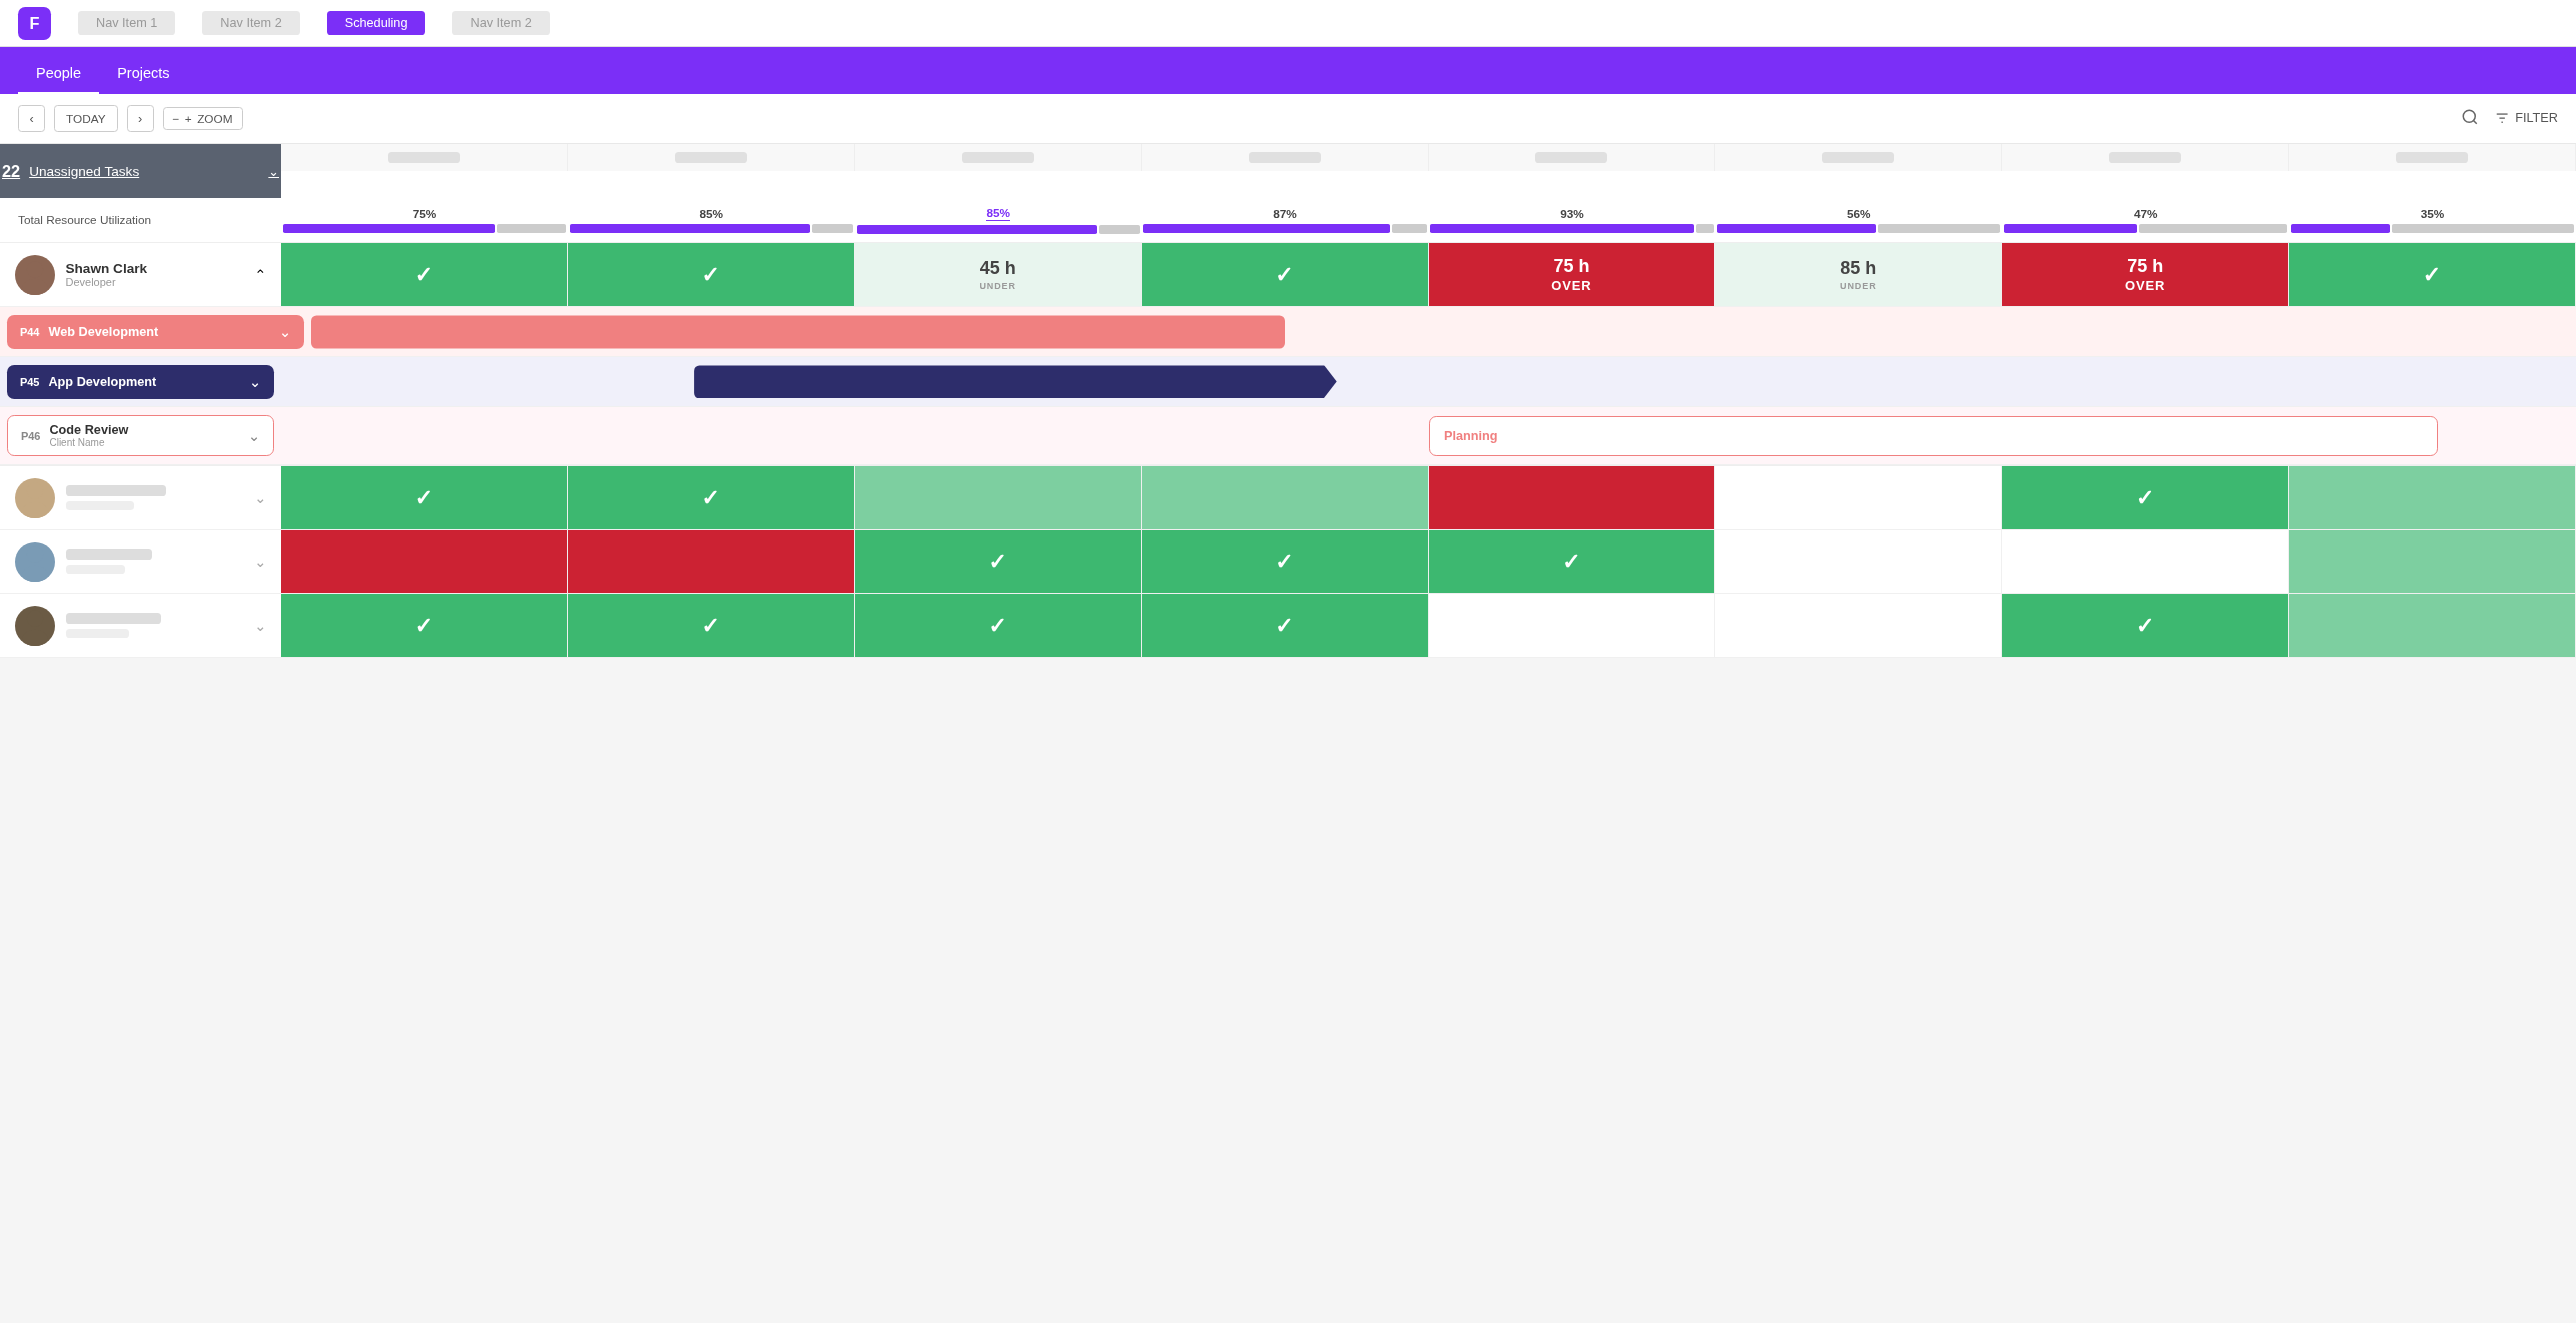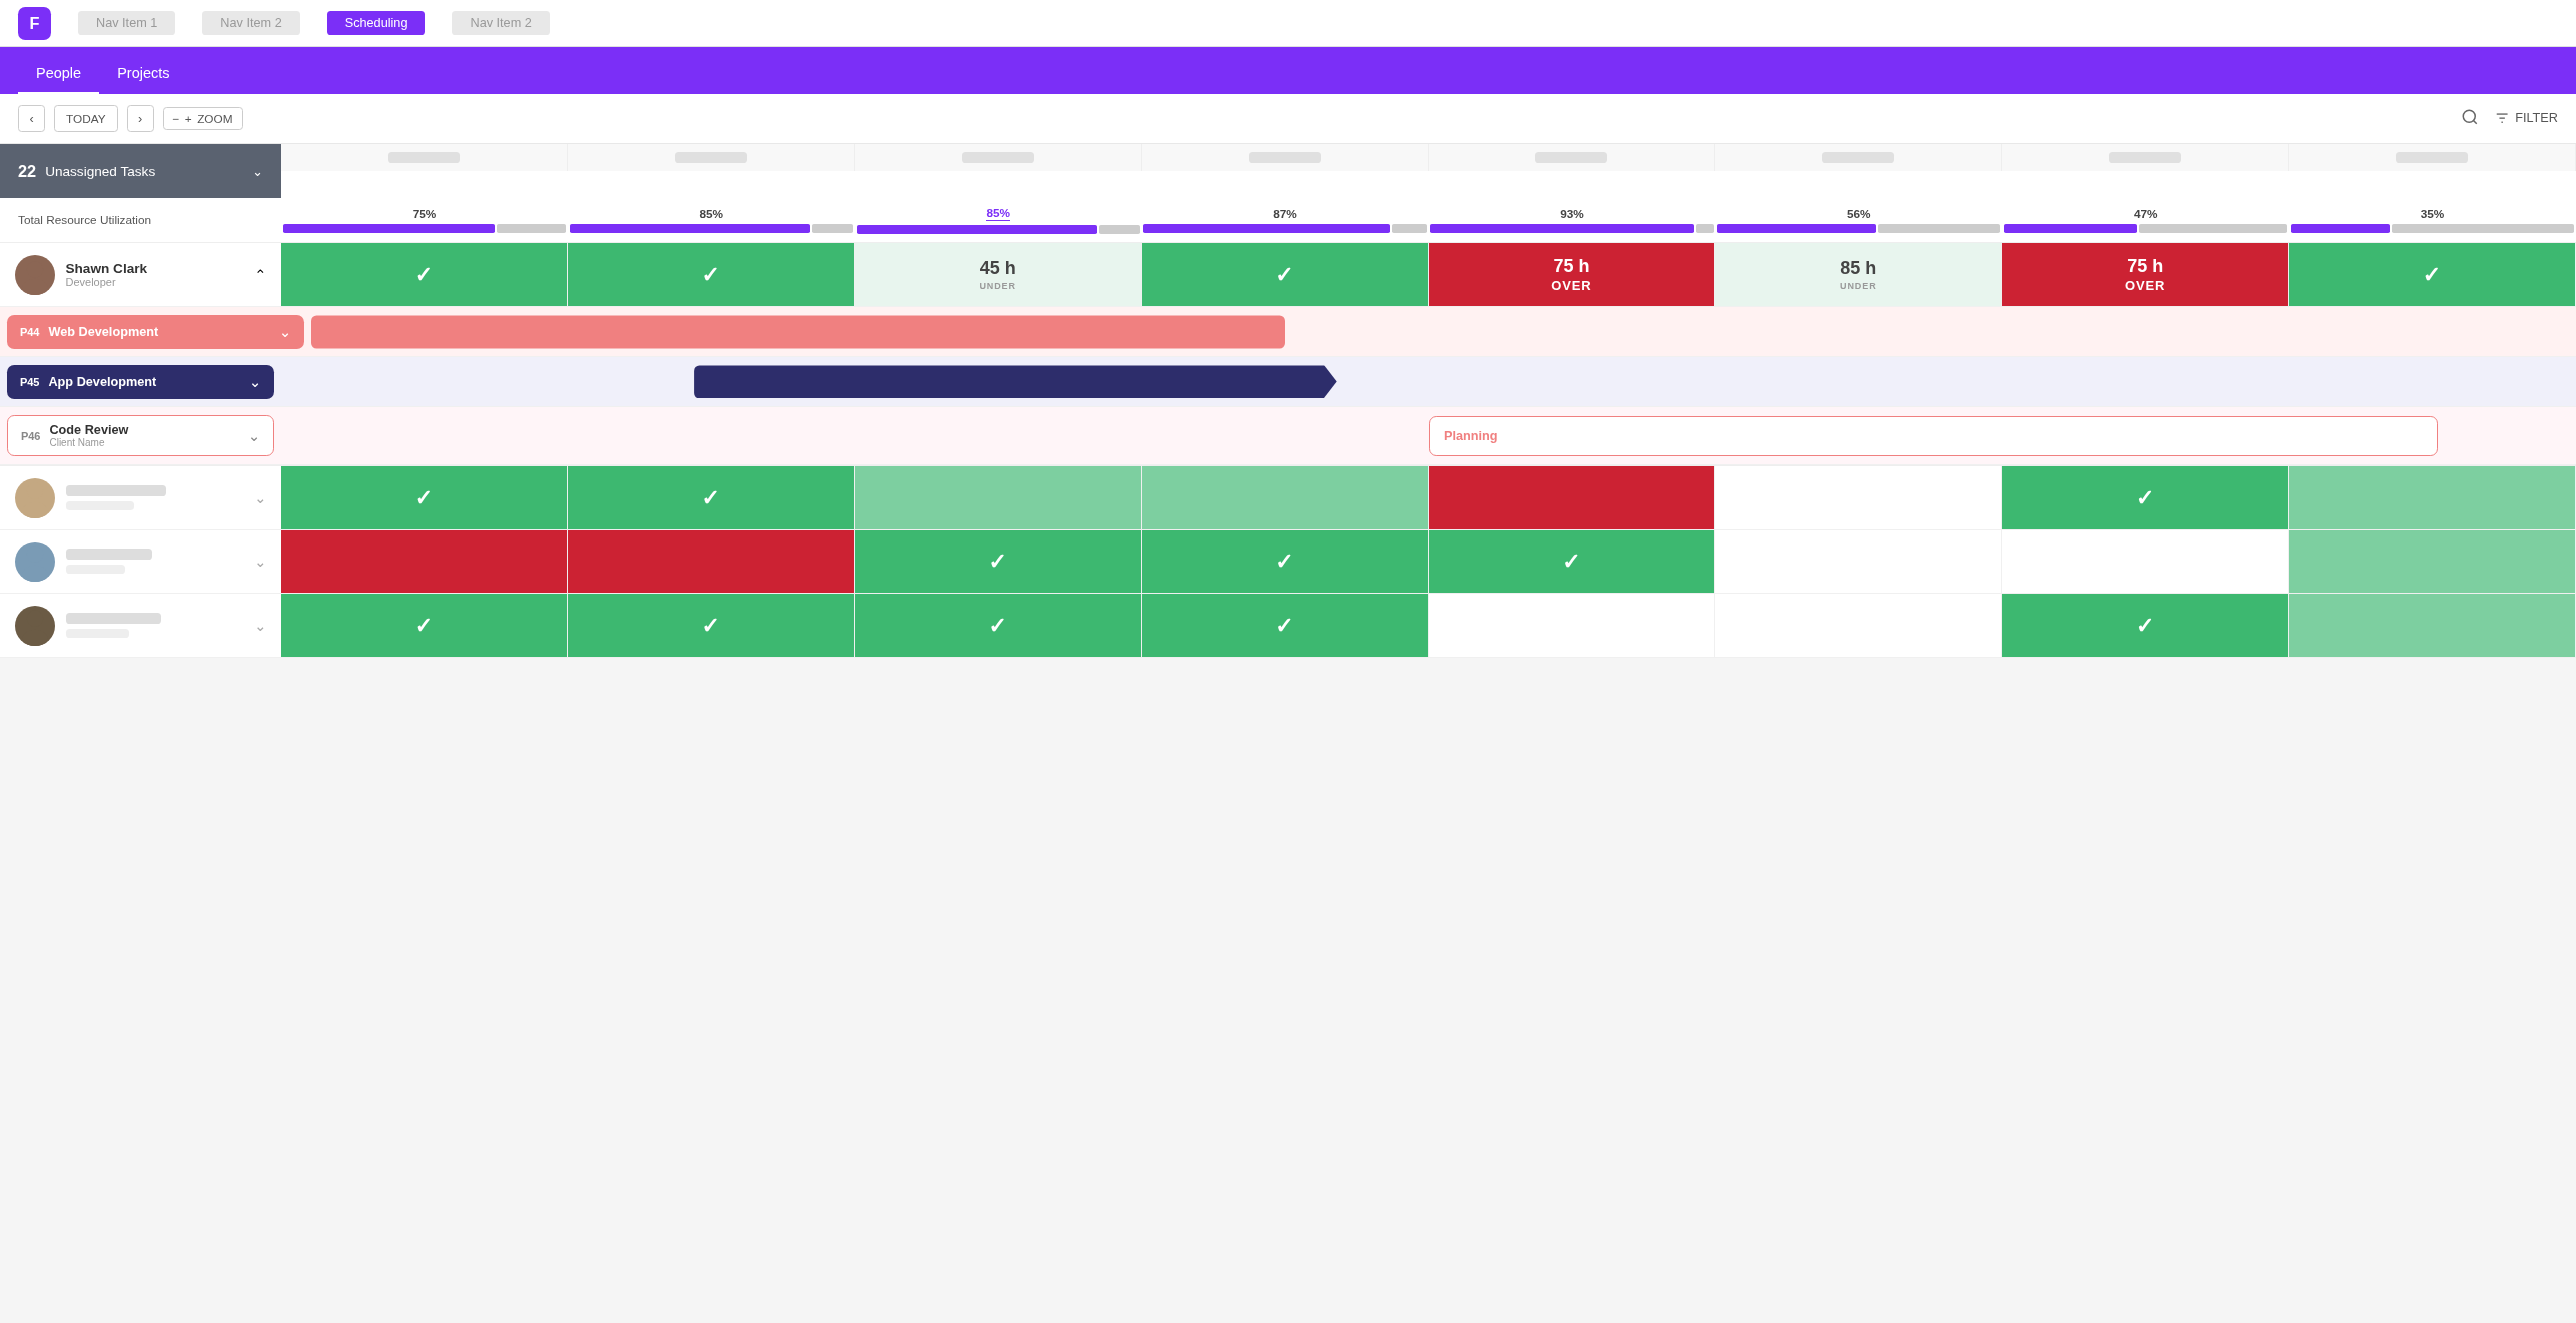--- a/index.html
+++ b/index.html
@@ -118,25 +118,26 @@
     }
     .left-panel {
       width: 281px;
       flex-shrink: 0;
     }
     .unassigned-bar {
       background: #5a6270;
       color: white;
       display: flex;
       align-items: center;
-      padding: 0 18px;
+      padding: 0 2px;
       gap: 9px;
       height: 54px;
       font-size: 13.6px;
       cursor: pointer;
+      text-decoration: underline;
     }
     .unassigned-count {
       font-weight: bold;
       font-size: 16.3px;
     }
     .chevron-icon {
       margin-left: auto;
       font-size: 12.7px;
     }
     .right-panel {

